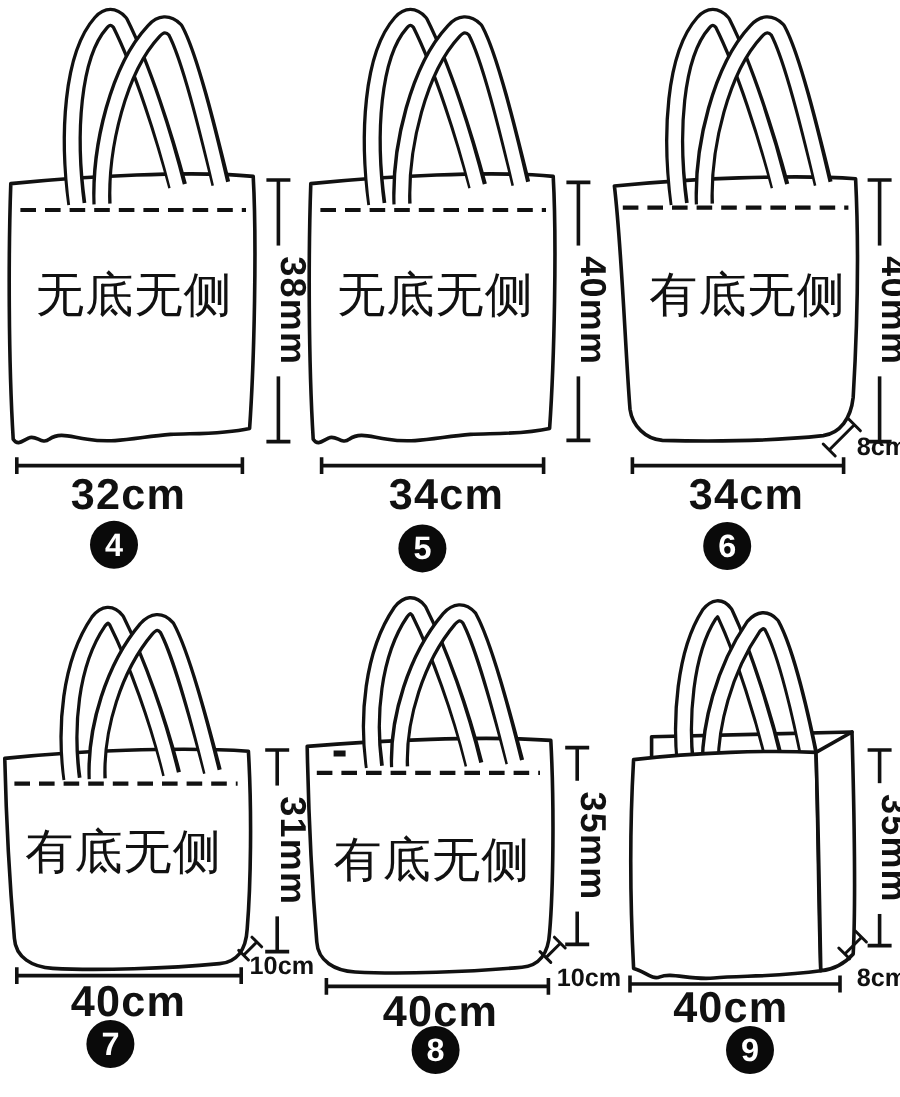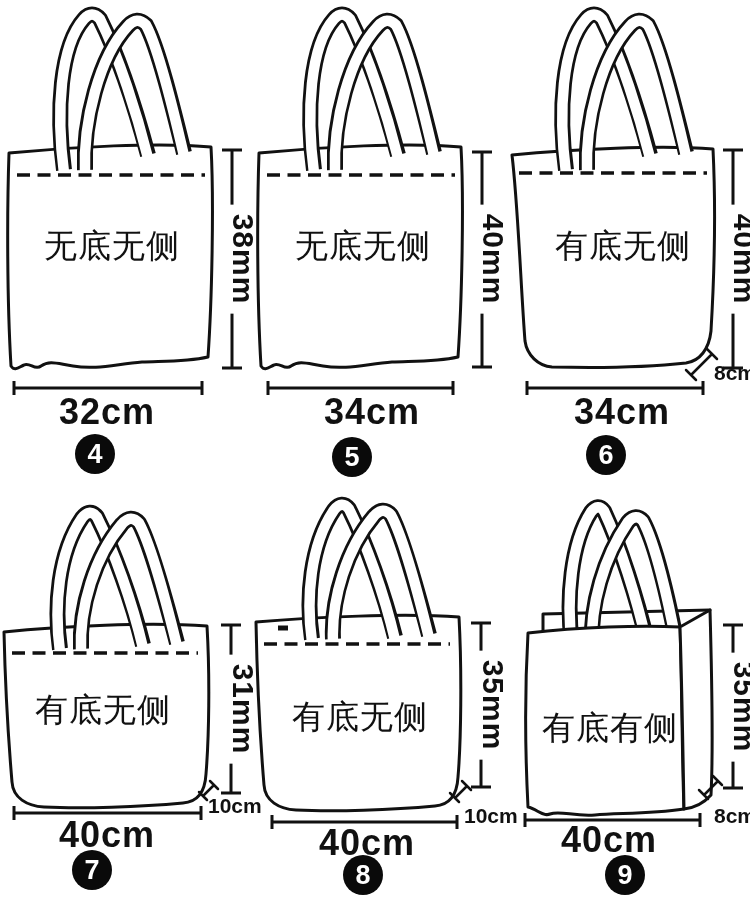--- a/index.html
+++ b/index.html
@@ -10,21 +10,21 @@
   .cell{position:absolute;width:250px;height:457px;}
   .art{position:absolute;left:0;top:0;width:250px;height:457px;}
   .art path{fill:none;stroke:#111;stroke-width:3;stroke-linecap:round;stroke-linejoin:round;}
   .art path.fillw{fill:#fff;}
   .art path.sb{stroke-width:16;stroke-linecap:butt;}
   .art path.sw{stroke:#fff;stroke-width:10.5;stroke-linecap:butt;}
   .art path.dash{stroke-width:3.5;stroke-dasharray:13 7.5;stroke-linecap:butt;}
   .art path.dim{stroke-width:3;stroke-linecap:butt;}
   .art path.tick{stroke-width:2.5;}
   .label{
-    position:absolute;text-align:center;font-size:33px;line-height:40px;
+    position:absolute;text-align:center;font-size:40px;line-height:40px;
     letter-spacing:1px;color:#111;white-space:nowrap;
   }
   .vtext{
     position:absolute;writing-mode:vertical-rl;font-size:30px;font-weight:700;
     background:#fff;padding:9px 0;line-height:30px;transform:translateY(-50%);
     letter-spacing:1px;
   }
   .wtext{
     position:absolute;text-align:center;font-size:36px;font-weight:700;
     line-height:40px;letter-spacing:1px;
@@ -161,21 +161,20 @@
         <path class="sw" d="M72,190 C66,142 71,86 91,55 Q98,46 104,54 C120,88 137,142 147,187"></path>
         <path class="sb" d="M92,188 C90,148 104,100 128,65 Q136,56 143,64 C155,86 168,142 176,182"></path>
         <path class="sw" d="M92,191 C90,148 104,100 128,65 Q136,56 143,64 C155,86 168,142 176,185"></path>
       </g>
       <path class="fillw" d="M28,176 C80,170 140,168 180,170 C182,230 182,300 184,352 C150,357 118,356 95,358 C75,360 60,353 50,357 C43,360 37,352 28,350 C25,292 25,228 28,176 Z"></path>
       <path class="fillw" d="M180,170 L210,153 C212,225 213,300 211,338 C203,347 193,351 184,352 C183,300 182,230 180,170 Z"></path>
       <path class="dim" d="M223,168 H243 M233,168 V331 M223,331 H243"></path>
       <path class="dim" d="M25,356 V370 M25,363 H200 M200,356 V370"></path>
       <path class="tick" d="M204,338 L218,324 M199,333 L208,342 M213,319 L222,328"></path>
     </svg>
-    <div class="label" style="left:0px;top:251px;width:220px">有底有侧</div>
     <div class="vtext" style="left:229px;top:250px">35mm</div>
     <div class="wtext" style="left:-1px;top:363px;width:220px">40cm</div>
     <div class="dtext" style="left:214px;top:348px">8cm</div>
     <div class="badge" style="left:105px;top:398px">
         <span>9</span>
       </div>
   </div>
 
 </div>
 

